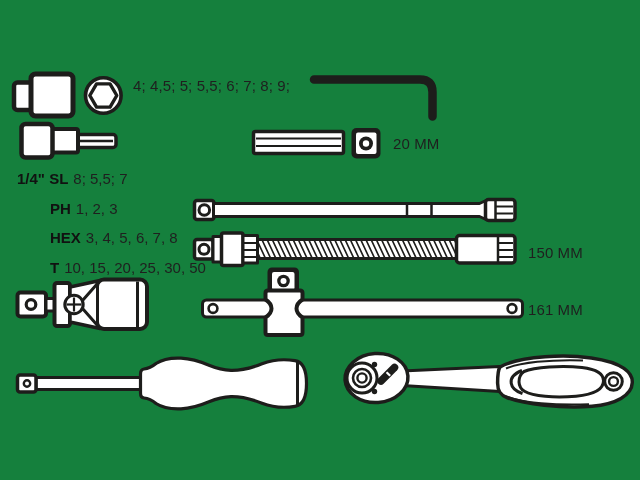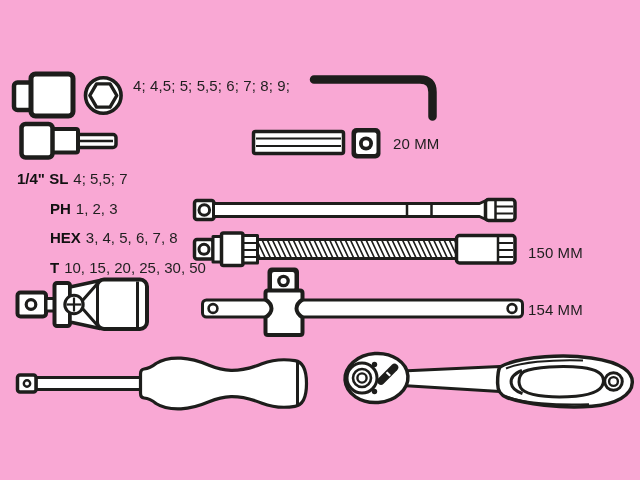--- a/index.html
+++ b/index.html
@@ -1,16 +1,16 @@
 <!DOCTYPE html>
 <html><head>
 <meta charset="utf-8">
 <style>
   html,body{margin:0;padding:0;background:#ffffff;}
-  .canvas{position:relative;width:640px;height:480px;background:#f9a8d4;overflow:hidden;
+  .canvas{position:relative;width:640px;height:480px;background:#15803d;overflow:hidden;
           font-family:"Liberation Sans",sans-serif;}
   .canvas svg{position:absolute;left:0;top:0;}
   .lbl{position:absolute;font-size:15px;line-height:17.5px;color:#1f1f1f;white-space:nowrap;
        letter-spacing:.1px;}
   .spec{position:absolute;left:17px;top:168px;}
   .spec-row{font-size:15px;line-height:21.5px;color:#1f1f1f;white-space:nowrap;}
   .spec-row.indent{padding-left:33px;margin-top:8px;}
   .spec-label{font-weight:bold;color:#111;}
   .spec-values{margin-left:5px;}
 </style>
@@ -176,31 +176,31 @@
 
 <div class="lbl" style="left:133px;top:77px">
   <div>4; 4,5; 5; 5,5; 6; 7; 8; 9;</div>
 </div>
 
 
 <div class="lbl" style="left:393px;top:135px">20 MM</div>
 
 <div class="spec">
   <div class="spec-row">
-    <span class="spec-label">1/4" SL</span><span class="spec-values">4; 5,5; 7</span>
+    <span class="spec-label">1/4" SL</span><span class="spec-values">8; 5,5; 7</span>
   </div>
   <div class="spec-row indent">
     <span class="spec-label">PH</span><span class="spec-values">1, 2, 3</span>
   </div>
   <div class="spec-row indent">
     <span class="spec-label">HEX</span><span class="spec-values">3, 4, 5, 6, 7, 8</span>
   </div>
   <div class="spec-row indent">
     <span class="spec-label">T</span><span class="spec-values">10, 15, 20, 25, 30, 50</span>
   </div>
 </div>
 
 
 <div class="lbl" style="left:528px;top:244px">150 MM</div>
 
-<div class="lbl" style="left:528px;top:301px">154 MM</div>
+<div class="lbl" style="left:528px;top:301px">161 MM</div>
 
 </div>
 
 </body></html>

